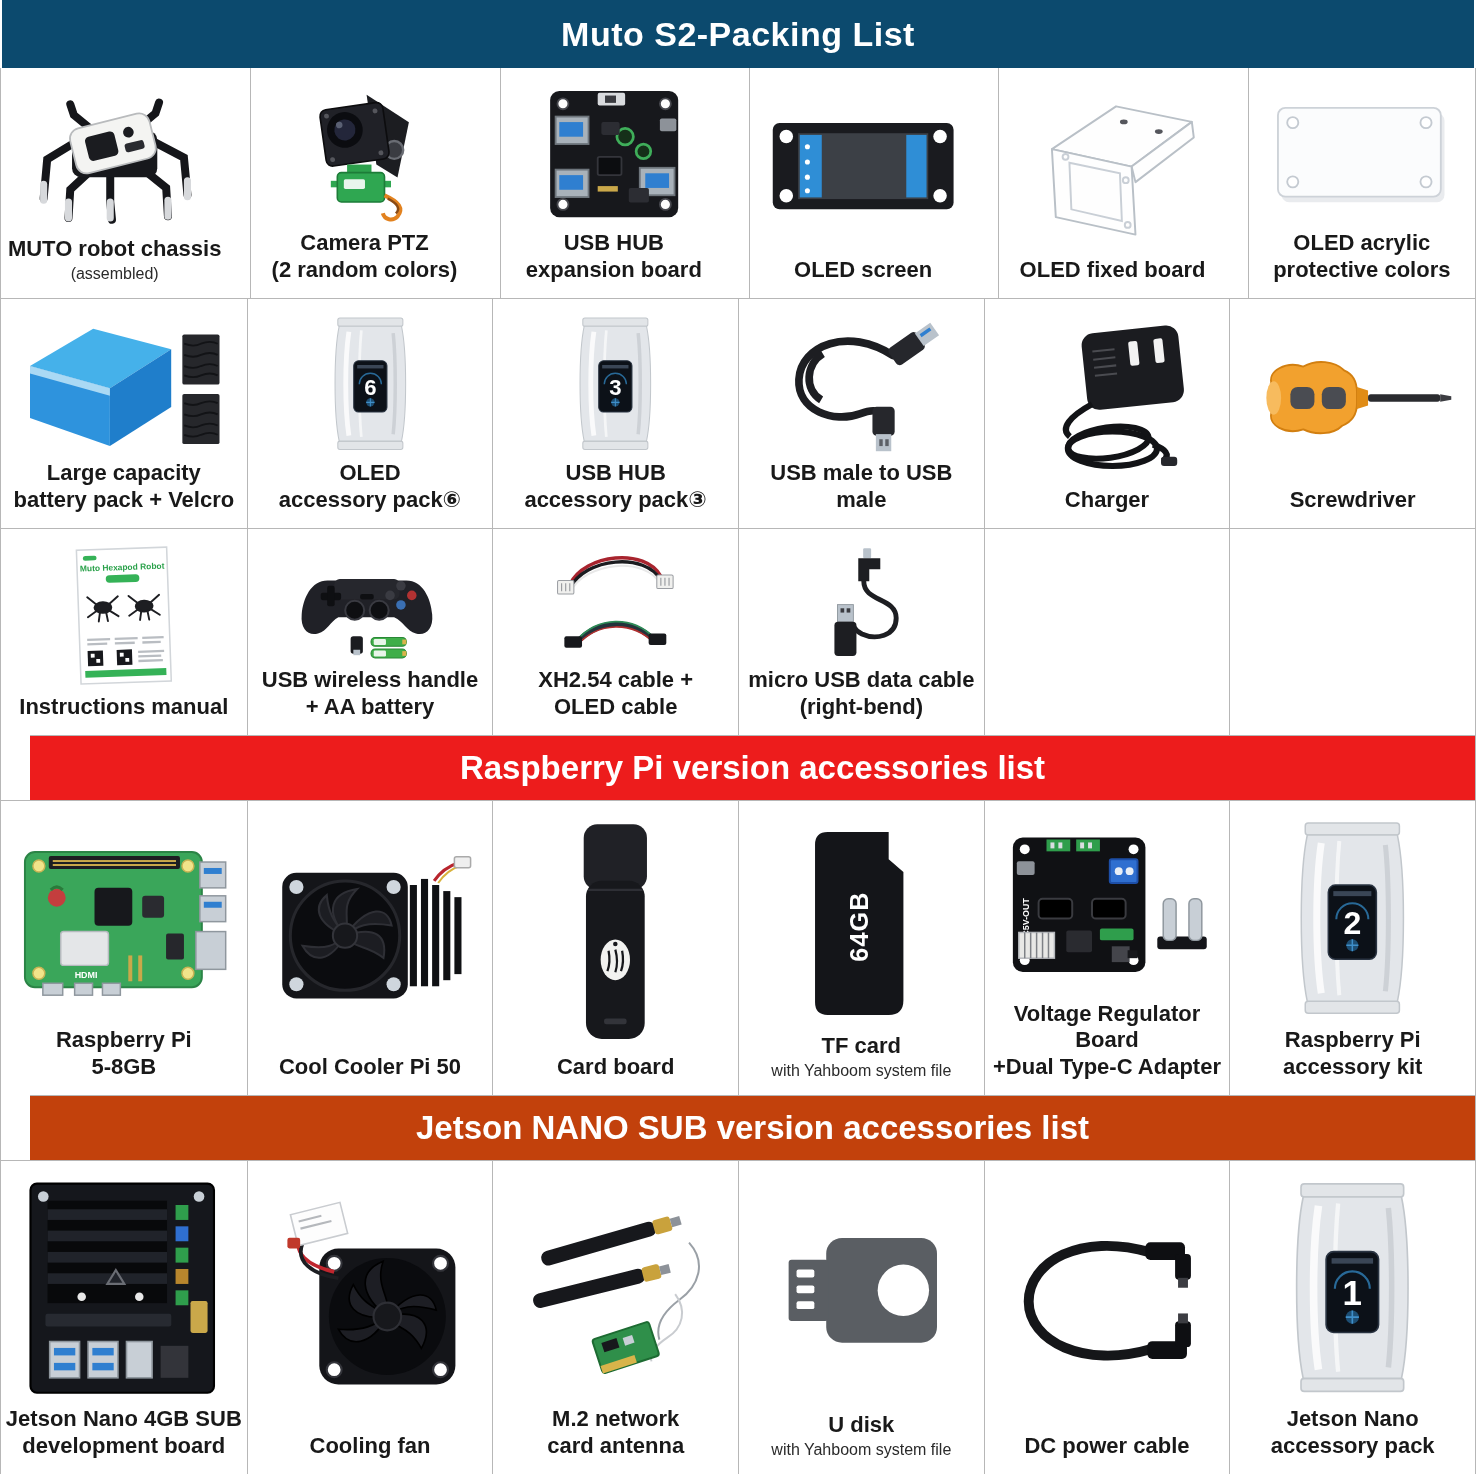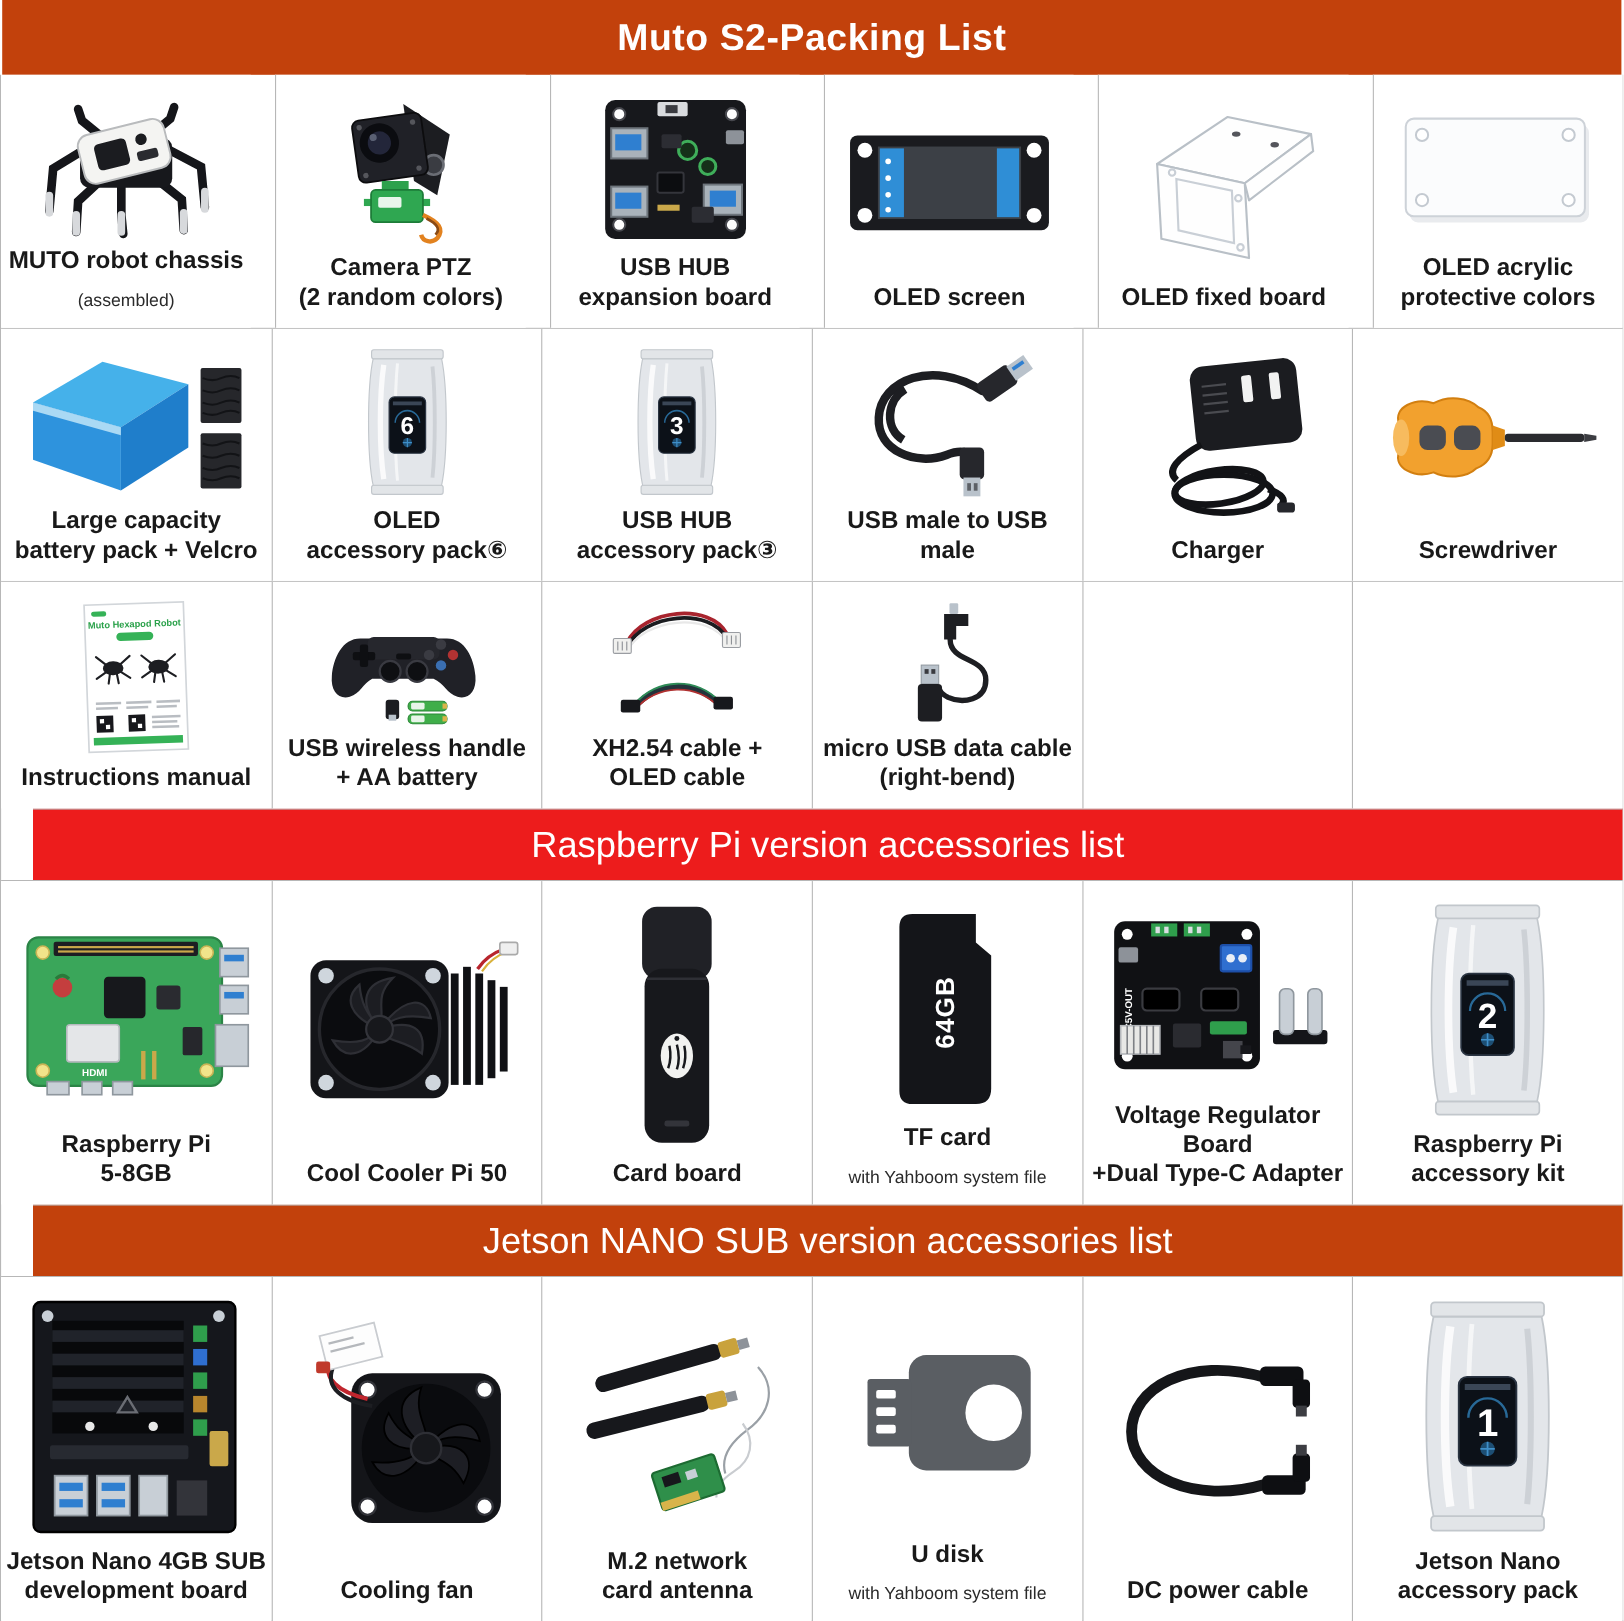--- a/index.html
+++ b/index.html
@@ -1,33 +1,33 @@
 <!DOCTYPE html>
 <html><head>
 <meta charset="utf-8">
 <title>Muto S2-Packing List</title>
 <style>
   * { box-sizing: border-box; }
   body { margin:0; background:#fff; font-family:"Liberation Sans","DejaVu Sans",sans-serif; }
   .page { width:1476px; height:1474px; background:#fff; overflow:hidden; }
   .main-header {
-    height:68px; margin:0 2px; background:#c2410c; color:#fff;
+    height:68px; margin:0 2px; background:#0c4a6e; color:#fff;
     display:flex; align-items:center; justify-content:center;
   }
   .main-header h1 { margin:0; font-size:34px; font-weight:700; letter-spacing:.5px; }
   #grid { height:1406px; border-left:1px solid #b7b7b7; border-right:1px solid #b7b7b7; border-bottom:1px solid #b7b7b7; }
   .row { display:grid; grid-template-columns:repeat(6,1fr); border-top:1px solid #b7b7b7; }
   .row:first-child { border-top:none;gap:22px; }
   .cell { display:flex; flex-direction:column; overflow:hidden; background:#fff; }
   .cell + .cell { border-left:1px solid #b7b7b7; }
   .art { flex:1 1 auto; min-height:0; display:flex; align-items:center; justify-content:center; padding:12px 16px 4px; }
   .art svg { width:100%; height:100%; }
   .label { text-align:center; padding:0 4px 14px; font-weight:700; font-size:22px; line-height:1.22; color:#191919; }
-  .label .sub { font-size:16px; font-weight:400; color:#2a2a2a; margin-top:14px; }
-  .banner { display:flex; align-items:center; justify-content:center; color:#fff; font-weight:400; font-size:33px; border-top:1px solid #b7b7b7;margin-left:29px; }
+  .label .sub { font-size:16px; font-weight:400; color:#2a2a2a; margin-top:2px; }
+  .banner { display:flex; align-items:center; justify-content:center; color:#fff; font-weight:700; font-size:33px; border-top:1px solid #b7b7b7;margin-left:29px; }
   svg text { font-family:"Liberation Sans","DejaVu Sans",sans-serif; }
 </style>
 </head>
 <body>
 
 <div class="page">
   <header class="main-header">
     <h1>Muto S2-Packing List</h1>
   </header>
   <div id="grid">

